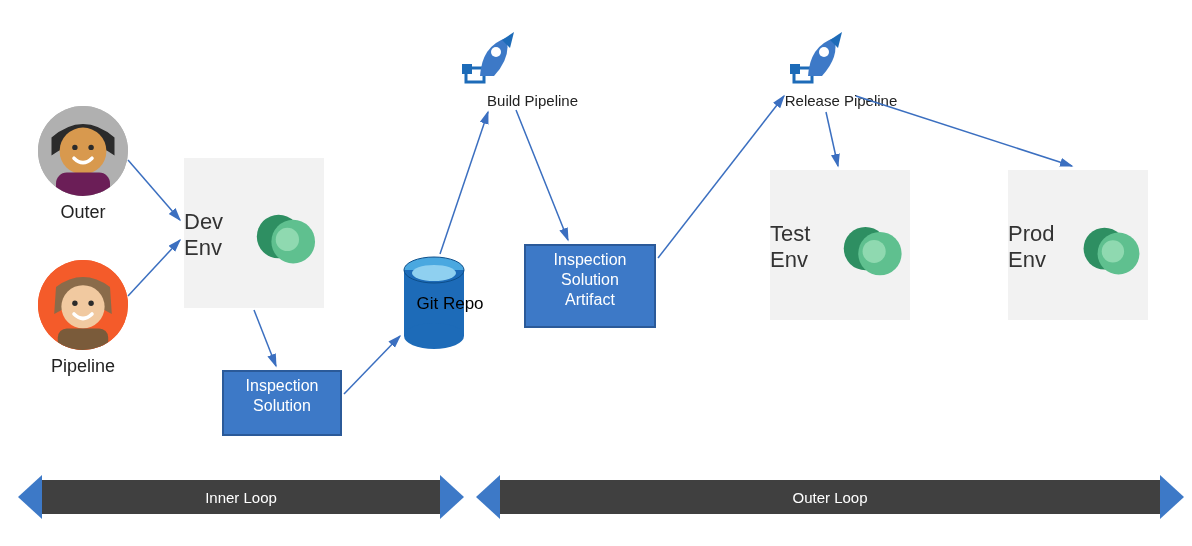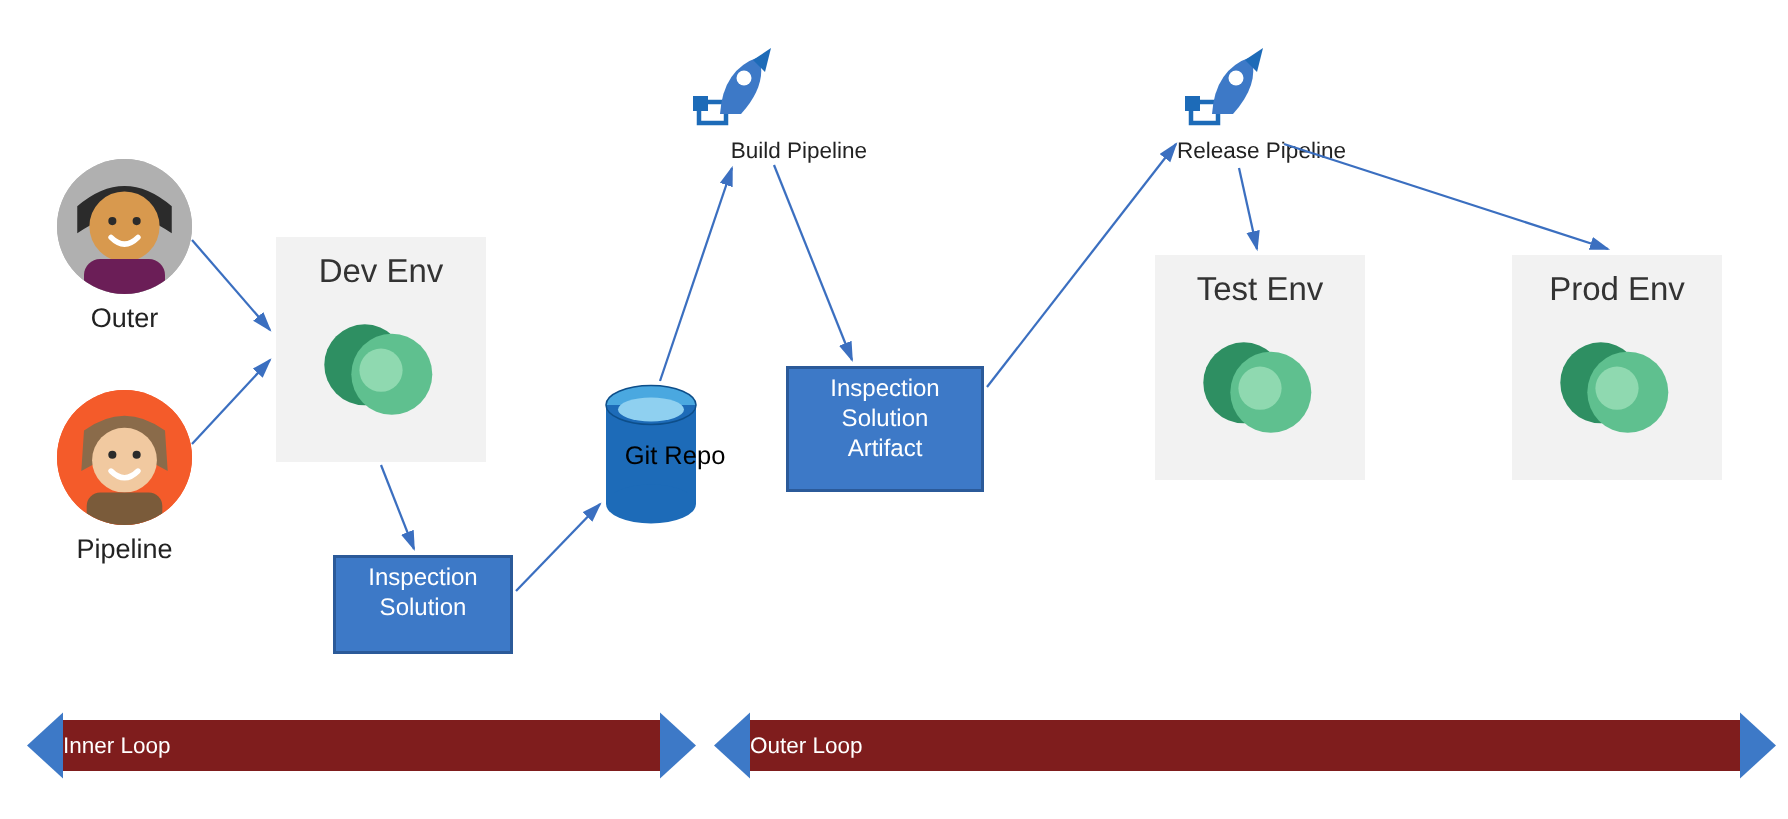--- a/index.html
+++ b/index.html
@@ -17,45 +17,45 @@
     font-size: 18px;
     color: #222;
     text-align: center;
   }
   .env-box {
     position: absolute;
     background: #f2f2f2;
     width: 140px;
     height: 150px;
     display: flex;
-    flex-direction: column;
+    flex-direction: row;
     align-items: center;
     padding-top: 10px;
   }
   .env-title { font-size: 22px; color: #333; margin-bottom: 6px; }
   .blue-box {
     position: absolute;
     background: #3d79c7;
     color: #fff;
     border: 2px solid #2b5a99;
     display: flex;
     justify-content: center;
     text-align: center;
     font-size: 16px;
     line-height: 1.25;
     padding: 4px;
   }
   .loop-bar {
     position: absolute;
     height: 34px;
-    background: #7f1d1d;
+    background: #404040;
     color: #fff;
     display: flex;
     align-items: center;
-    justify-content: flex-start;
+    justify-content: center;
     font-size: 15px;
   }
   .loop-bar::before, .loop-bar::after {
     content: "";
     position: absolute;
     top: 50%; transform: translateY(-50%);
     width: 0; height: 0;
     border-top: 22px solid transparent;
     border-bottom: 22px solid transparent;
   }

